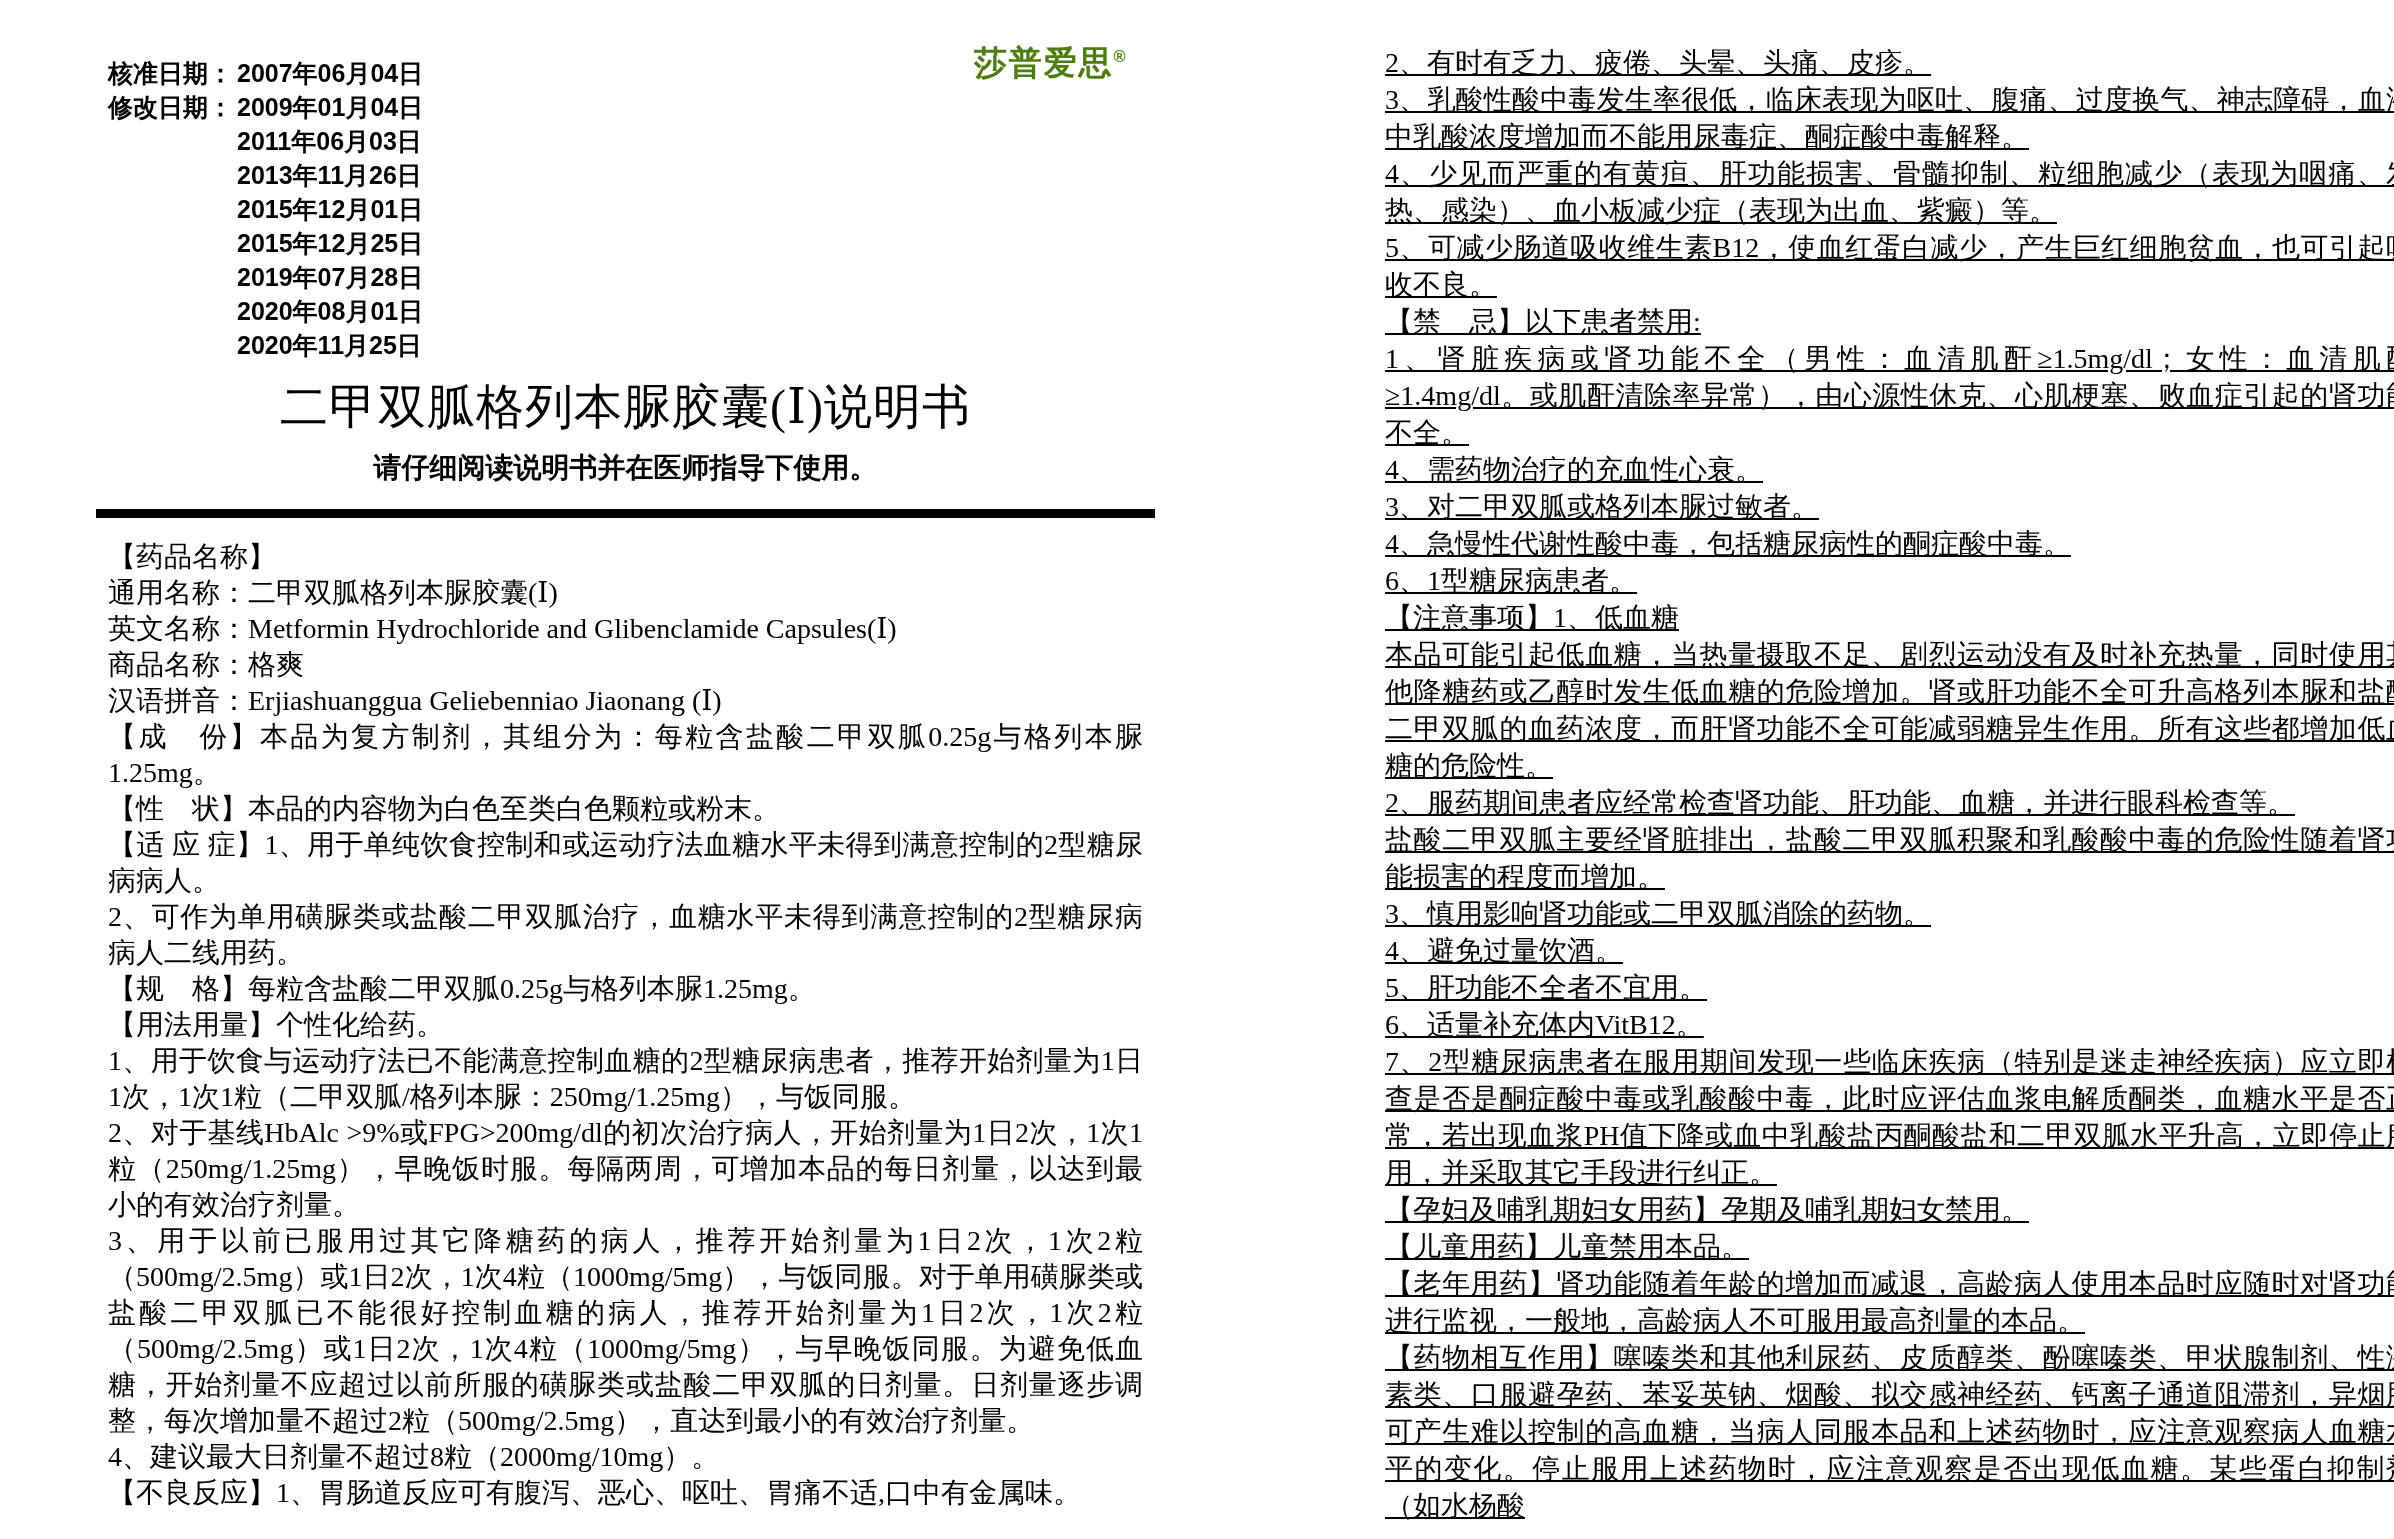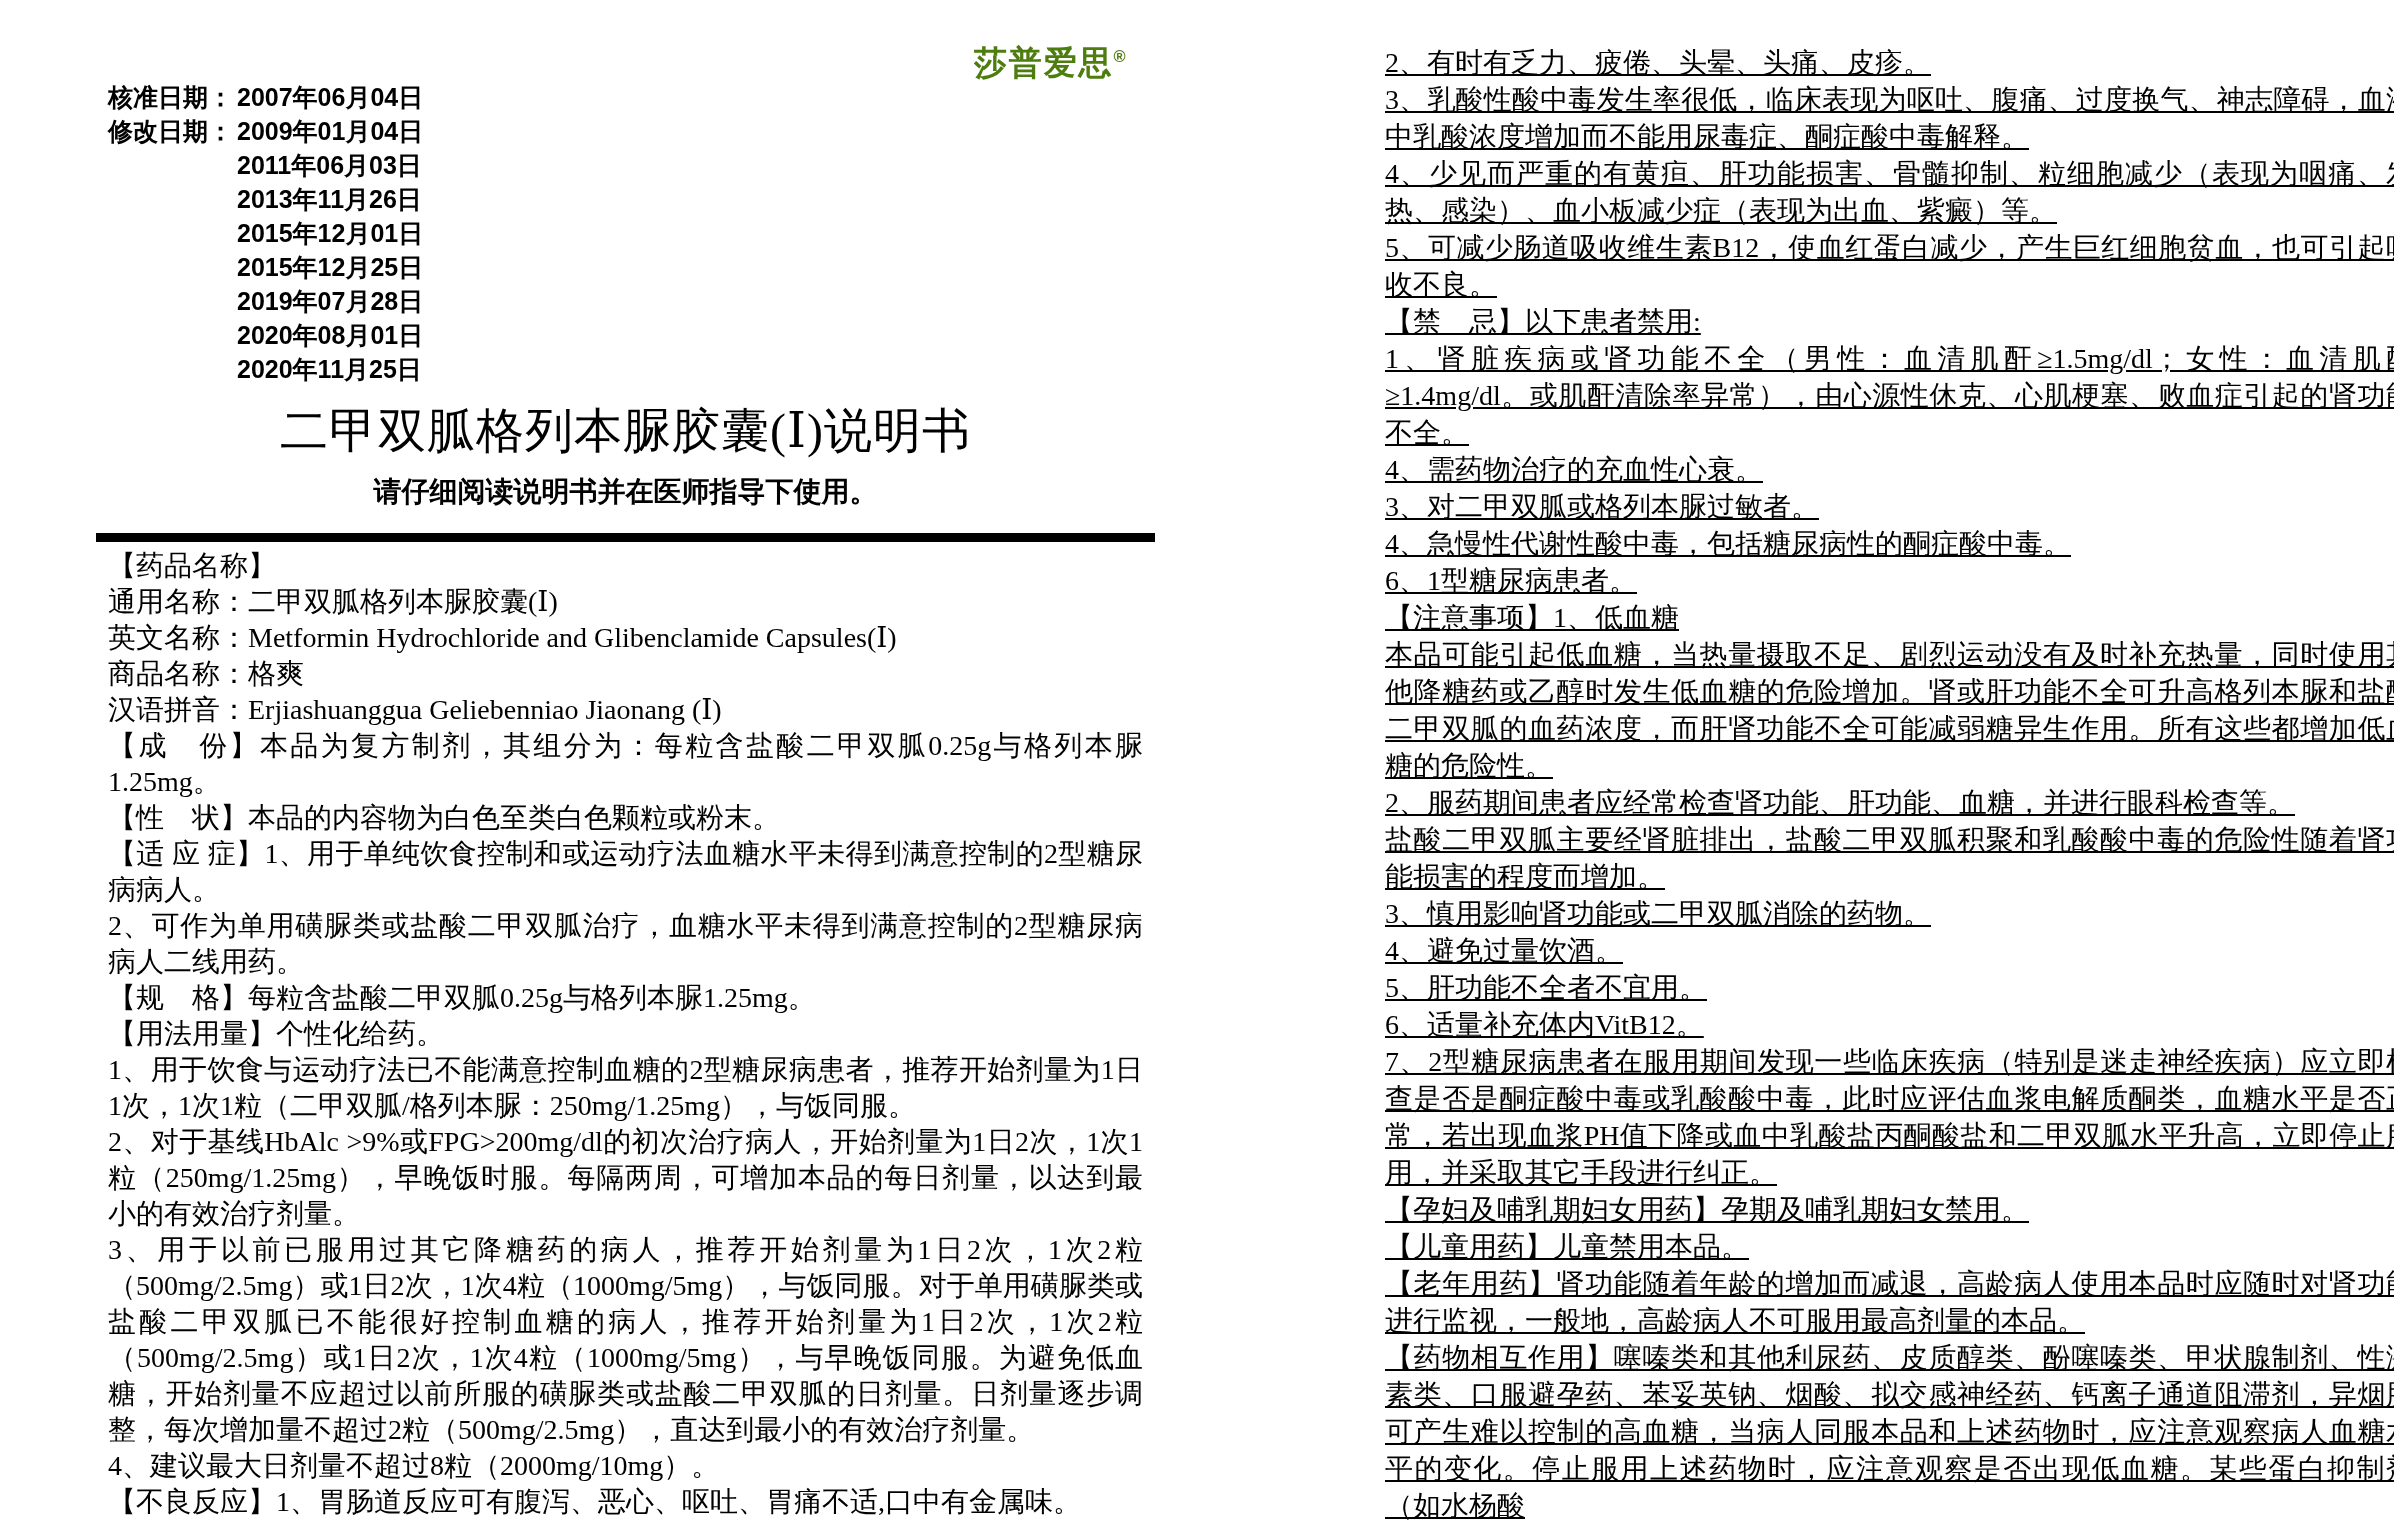--- a/index.html
+++ b/index.html
@@ -10,21 +10,21 @@
     color:#000;
     overflow:hidden;
     font-family:"Liberation Serif","DejaVu Serif",serif;
   }
   .col{position:absolute;top:0;height:1539px;}
   .col.left{left:108px;width:1035px;}
   .col.right{left:1385px;width:1029px;text-decoration:underline;}
 
   
   .dates{
-    padding-top:80px;
+    padding-top:56px;
     font-family:"Liberation Sans","DejaVu Sans",sans-serif;
     font-weight:700;
     font-size:25px;
     line-height:34px;
   }
   .date-row{white-space:nowrap;}
   .date-label{display:inline-block;width:129px;}
   .date-cont{padding-left:129px;}
 
   
@@ -50,21 +50,21 @@
     font-size:28px;line-height:44px;
     font-weight:700;
   }
   .rule{
     margin:19.3px -11.6px 0 -11.6px;
     height:8.7px;background:#000;
   }
 
   
   .body{font-size:28px;}
-  .left-body{margin-top:6px;line-height:36px;}
+  .left-body{margin-top:21px;line-height:36px;}
   .right-body{padding-top:44px;line-height:37px;}
   .para{
     margin:0;
     text-align:justify;
     text-justify:inter-ideograph;
   }
 </style>
 </head>
 <body>
 

